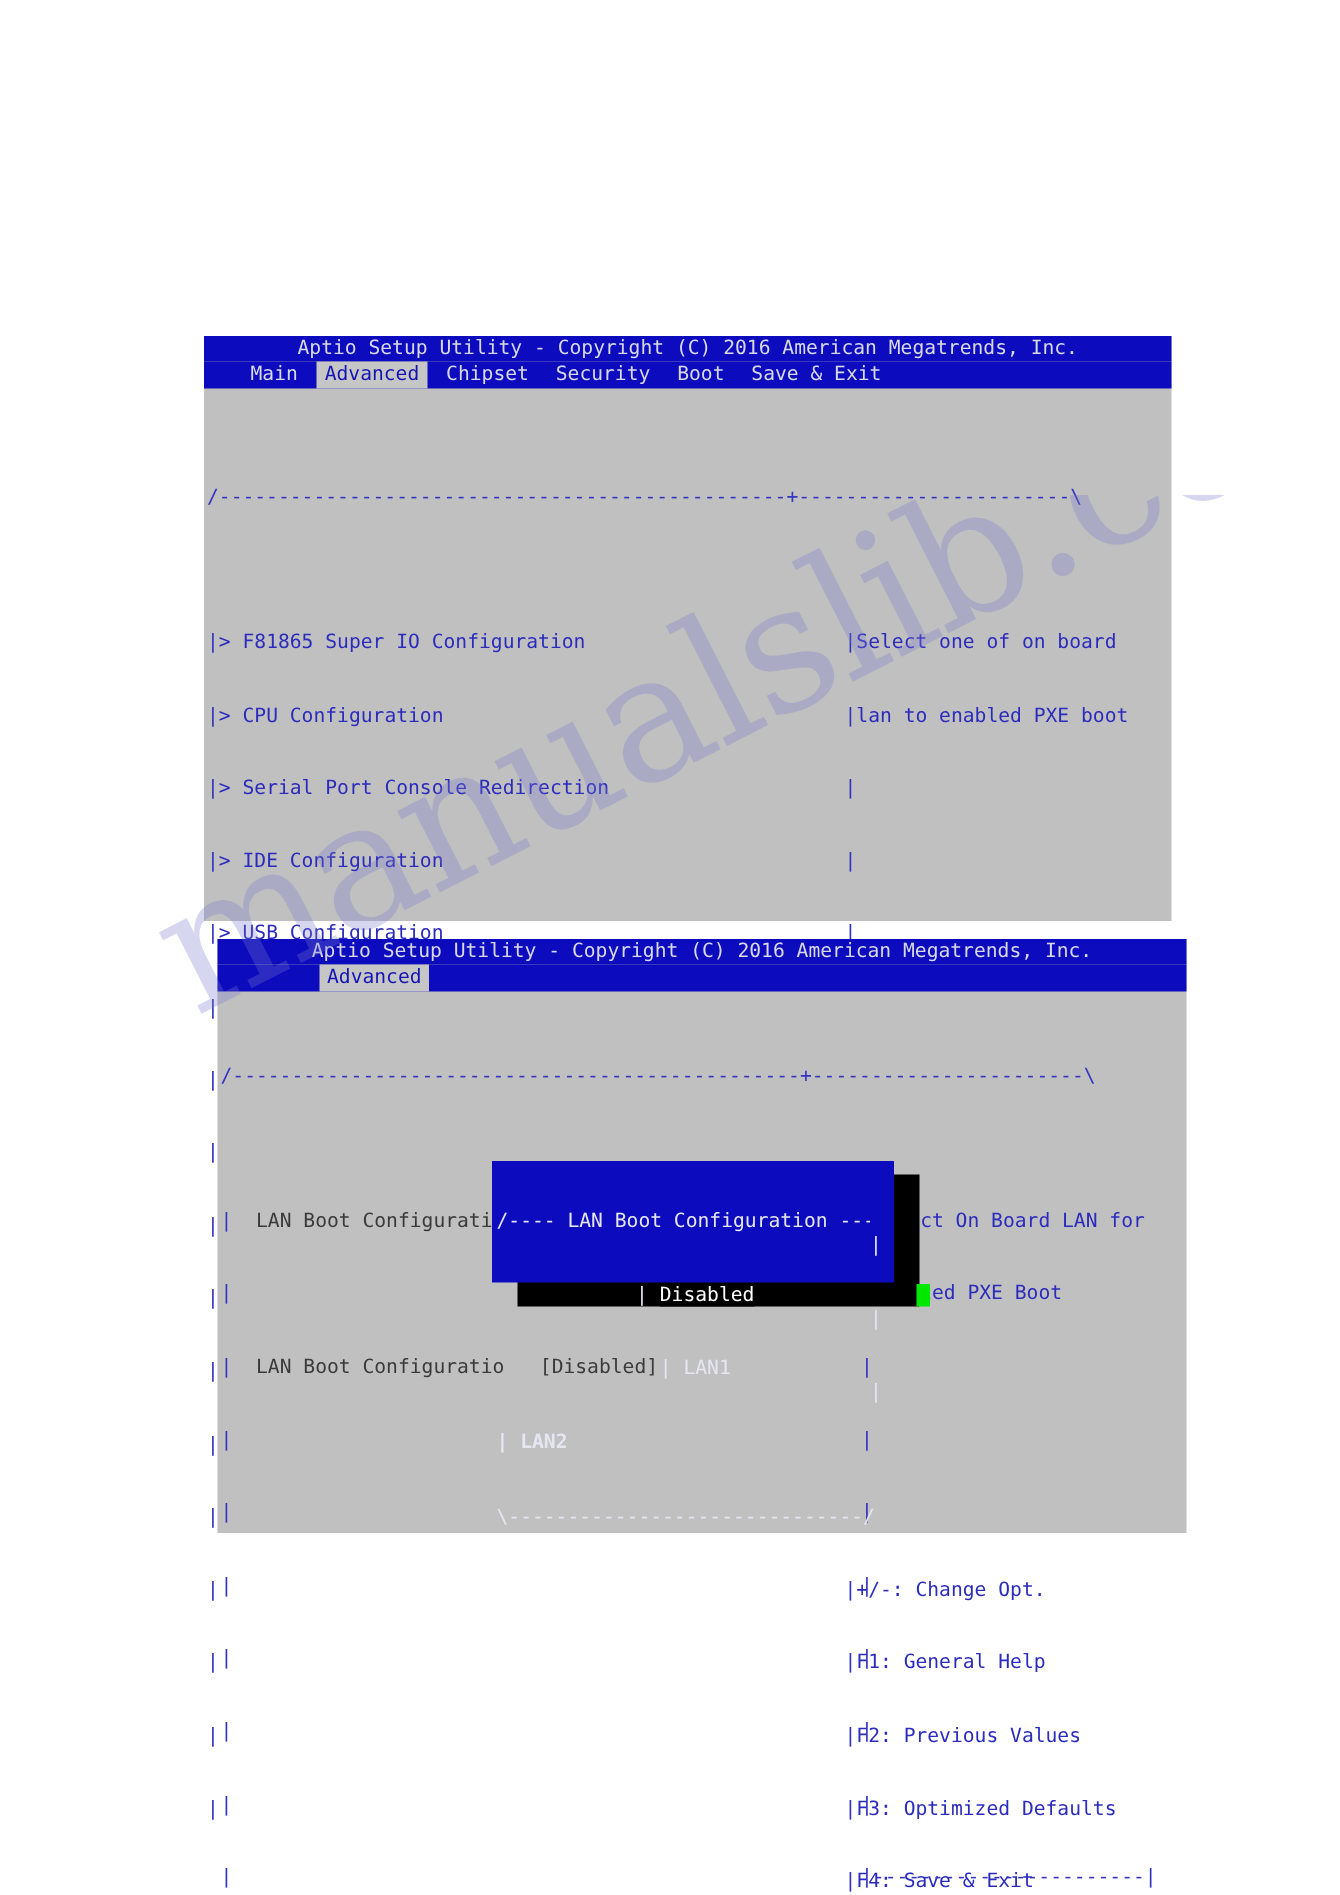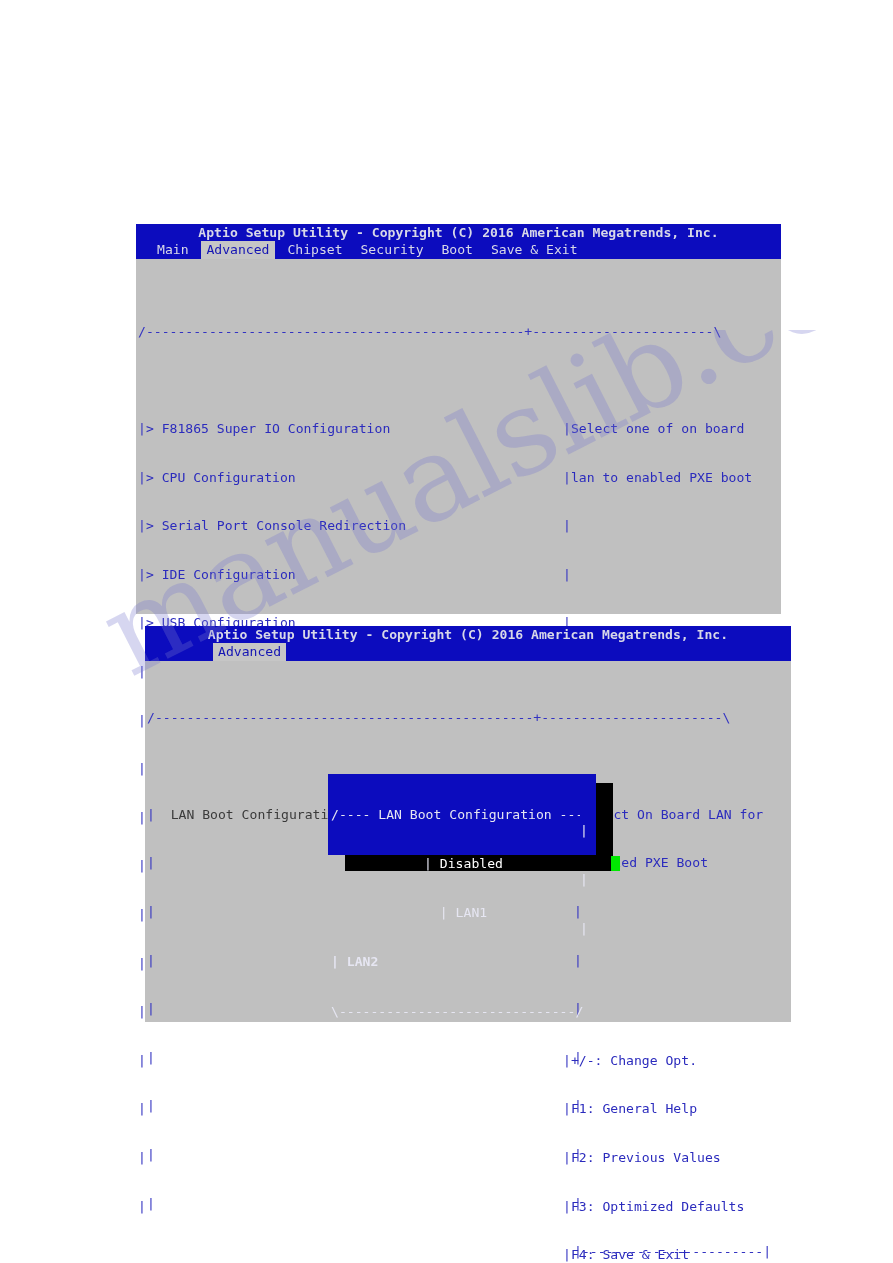--- a/index.html
+++ b/index.html
@@ -50,29 +50,28 @@
     color: #2b2bbd;
     z-index: 10;
   }
   .titlebar {
     background: #0c0cbe;
     color: #d8d8e8;
     text-align: center;
     height: 17px;
     line-height: 17px;
     white-space: pre;
-    font-weight: bold;
   }
   .tabbar {
     background: #0c0cbe;
     color: #d8d8e8;
     height: 18px;
     line-height: 18px;
     white-space: pre;
-    padding-left: 16px;
+    padding-left: 26px;
   }
   .tab {
     display: inline-block;
     padding: 0 5px;
   }
   .tab.active {
     background: #c6c6c6;
     color: #1414b4;
   }
   .screenbody {
@@ -230,20 +229,21 @@
   <div class="screenbody">
 
     <div class="row border-row" style="padding-left:2px;"><span>/------------------------------------------------</span><span>+</span><span>-----------------------\</span></div>
 
     <div class="pane-wrap">
 
       
       <div class="leftpane" style="width:427px; padding-left:2px;">
         <div class="row"><span class="vbar">|</span>  <span class="plainlabel">LAN Boot Configuration</span></div>
         <div class="row"><span class="vbar">|</span></div>
+        <div class="row"><span class="vbar">|</span>  <span class="plainlabel">LAN Boot Configuratio</span>   <span class="plainlabel">[Disabled]</span></div>
         <div class="row"><span class="vbar">|</span></div>
         <div class="row"><span class="vbar">|</span></div>
         <div class="row"><span class="vbar">|</span></div>
         <div class="row"><span class="vbar">|</span></div>
         <div class="row"><span class="vbar">|</span></div>
         <div class="row"><span class="vbar">|</span></div>
         <div class="row"><span class="vbar">|</span></div>
         
         
         

